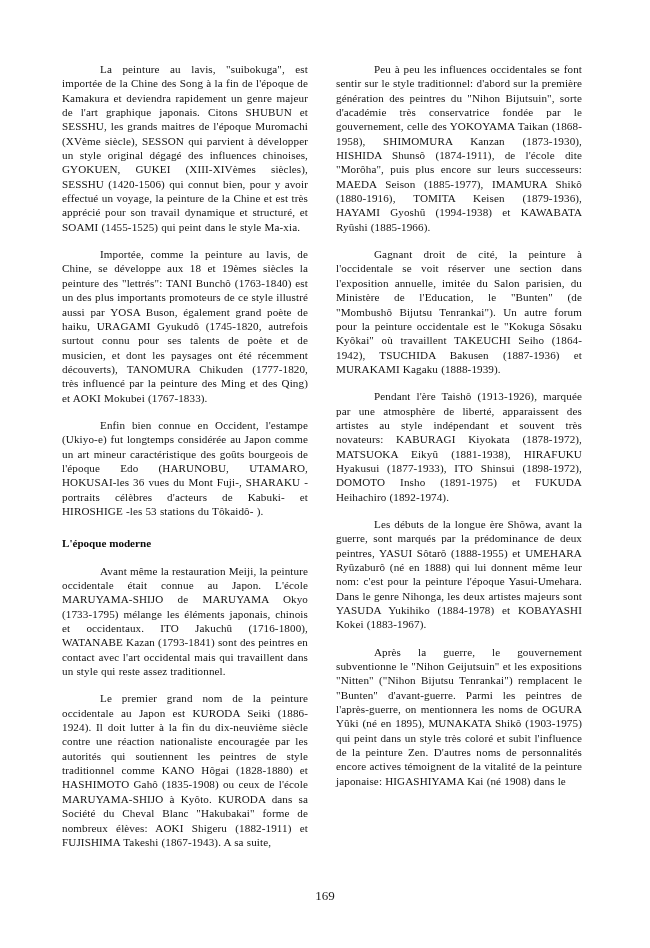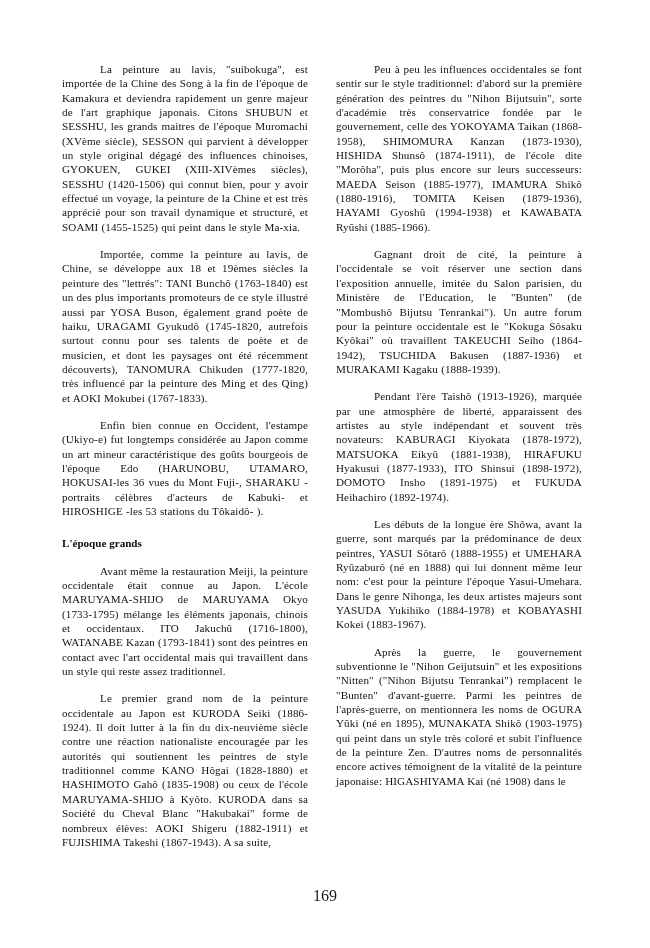--- a/index.html
+++ b/index.html
@@ -61,40 +61,40 @@
     font-weight: bold;
     text-align: left;
     color: #0d0d0d;
   }
   .page-number {
     position: absolute;
     left: 0;
     right: 0;
     top: 889px;
     text-align: center;
-    font-size: 16px;
+    font-size: 13px;
     line-height: 13px;
     color: #1a1a1a;
     font-family: "Liberation Serif", "DejaVu Serif", serif;
   }
 </style>
 </head>
 <body>
 
 <div class="page">
 
   <div class="scan-tint"></div>
 
   <div class="columns">
 
     <div class="column">
       <p class="para">La peinture au lavis, "suibokuga", est importée de la Chine des Song à la fin de l'époque de Kamakura et deviendra rapidement un genre majeur de l'art graphique japonais. Citons SHUBUN et SESSHU, les grands maitres de l'époque Muromachi (XVème siècle), SESSON qui parvient à développer un style original dégagé des influences chinoises, GYOKUEN, GUKEI (XIII-XIVèmes siècles), SESSHU (1420-1506) qui connut bien, pour y avoir effectué un voyage, la peinture de la Chine et est très apprécié pour son travail dynamique et structuré, et SOAMI (1455-1525) qui peint dans le style Ma-xia.</p>
       <p class="para">Importée, comme la peinture au lavis, de Chine, se développe aux 18 et 19èmes siècles la peinture des "lettrés": TANI Bunchô (1763-1840) est un des plus importants promoteurs de ce style illustré aussi par YOSA Buson, également grand poète de haiku, URAGAMI Gyukudô (1745-1820, autrefois surtout connu pour ses talents de poète et de musicien, et dont les paysages ont été récemment découverts), TANOMURA Chikuden (1777-1820, très influencé par la peinture des Ming et des Qing) et AOKI Mokubei (1767-1833).</p>
       <p class="para">Enfin bien connue en Occident, l'estampe (Ukiyo-e) fut longtemps considérée au Japon comme un art mineur caractéristique des goûts bourgeois de l'époque Edo (HARUNOBU, UTAMARO, HOKUSAI-les 36 vues du Mont Fuji-, SHARAKU -portraits célèbres d'acteurs de Kabuki- et HIROSHIGE -les 53 stations du Tôkaidô- ).</p>
-      <h2 class="section-heading">L'époque grands</h2>
+      <h2 class="section-heading">L'époque moderne</h2>
       <p class="para">Avant même la restauration Meiji, la peinture occidentale était connue au Japon. L'école MARUYAMA-SHIJO de MARUYAMA Okyo (1733-1795) mélange les éléments japonais, chinois et occidentaux. ITO Jakuchû (1716-1800), WATANABE Kazan (1793-1841) sont des peintres en contact avec l'art occidental mais qui travaillent dans un style qui reste assez traditionnel.</p>
       <p class="para">Le premier grand nom de la peinture occidentale au Japon est KURODA Seiki (1886-1924). Il doit lutter à la fin du dix-neuvième siècle contre une réaction nationaliste encouragée par les autorités qui soutiennent les peintres de style traditionnel comme KANO Hôgai (1828-1880) et HASHIMOTO Gahô (1835-1908) ou ceux de l'école MARUYAMA-SHIJO à Kyôto. KURODA dans sa Société du Cheval Blanc "Hakubakai" forme de nombreux élèves: AOKI Shigeru (1882-1911) et FUJISHIMA Takeshi (1867-1943). A sa suite,</p>
     </div>
 
     <div class="column">
       <p class="para">Peu à peu les influences occidentales se font sentir sur le style traditionnel: d'abord sur la première génération des peintres du "Nihon Bijutsuin", sorte d'académie très conservatrice fondée par le gouvernement, celle des YOKOYAMA Taikan (1868-1958), SHIMOMURA Kanzan (1873-1930), HISHIDA Shunsô (1874-1911), de l'école dite "Morôha", puis plus encore sur leurs successeurs: MAEDA Seison (1885-1977), IMAMURA Shikô (1880-1916), TOMITA Keisen (1879-1936), HAYAMI Gyoshû (1994-1938) et KAWABATA Ryûshi (1885-1966).</p>
       <p class="para">Gagnant droit de cité, la peinture à l'occidentale se voit réserver une section dans l'exposition annuelle, imitée du Salon parisien, du Ministère de l'Education, le "Bunten" (de "Mombushô Bijutsu Tenrankai"). Un autre forum pour la peinture occidentale est le "Kokuga Sôsaku Kyôkai" où travaillent TAKEUCHI Seiho (1864-1942), TSUCHIDA Bakusen (1887-1936) et MURAKAMI Kagaku (1888-1939).</p>
       <p class="para">Pendant l'ère Taishô (1913-1926), marquée par une atmosphère de liberté, apparaissent des artistes au style indépendant et souvent très novateurs: KABURAGI Kiyokata (1878-1972), MATSUOKA Eikyû (1881-1938), HIRAFUKU Hyakusui (1877-1933), ITO Shinsui (1898-1972), DOMOTO Insho (1891-1975) et FUKUDA Heihachiro (1892-1974).</p>
       <p class="para">Les débuts de la longue ère Shôwa, avant la guerre, sont marqués par la prédominance de deux peintres, YASUI Sôtarô (1888-1955) et UMEHARA Ryûzaburô (né en 1888) qui lui donnent même leur nom: c'est pour la peinture l'époque Yasui-Umehara. Dans le genre Nihonga, les deux artistes majeurs sont YASUDA Yukihiko (1884-1978) et KOBAYASHI Kokei (1883-1967).</p>
       <p class="para">Après la guerre, le gouvernement subventionne le "Nihon Geijutsuin" et les expositions "Nitten" ("Nihon Bijutsu Tenrankai") remplacent le "Bunten" d'avant-guerre. Parmi les peintres de l'après-guerre, on mentionnera les noms de OGURA Yûki (né en 1895), MUNAKATA Shikô (1903-1975) qui peint dans un style très coloré et subit l'influence de la peinture Zen. D'autres noms de personnalités encore actives témoignent de la vitalité de la peinture japonaise: HIGASHIYAMA Kai (né 1908) dans le</p>

